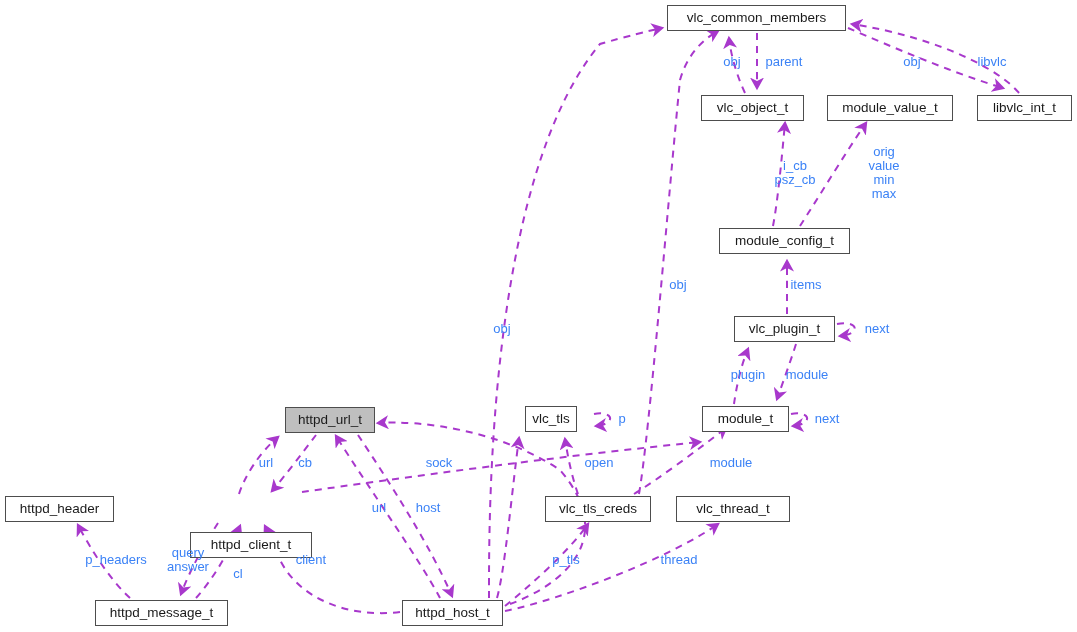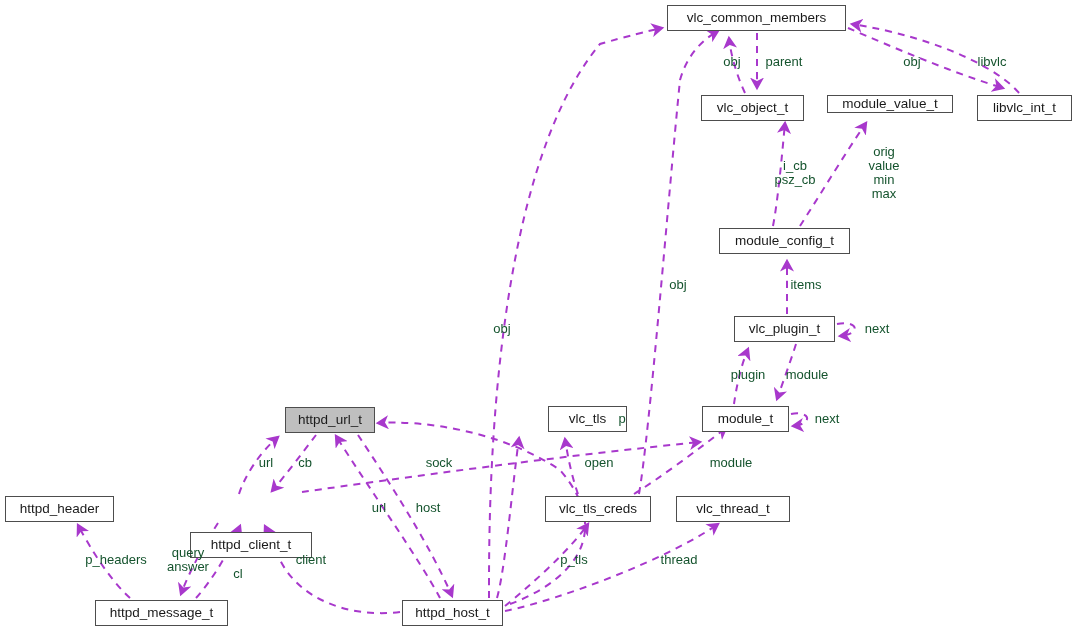--- a/index.html
+++ b/index.html
@@ -36,21 +36,21 @@
     white-space: nowrap;
     z-index: 5;
   }
   .node.highlight {
     background: #bfbfbf;
   }
   .elabel {
     position: absolute;
     font-size: 13px;
     line-height: 14px;
-    color: #14532d;
+    color: #3b82f6;
     white-space: pre;
     text-align: center;
     transform: translate(-50%, -50%);
     z-index: 6;
     background: transparent;
   }
 </style>
 </head>
 <body>
 
@@ -91,26 +91,26 @@
         <path d="M 130,598 C 110,580 90,548 78,525" fill="none" stroke="#a838cc" stroke-width="2" stroke-dasharray="7,6" marker-end="url(#arrow)"></path>
         <path d="M 218,523 C 204,545 189,572 181,594" fill="none" stroke="#a838cc" stroke-width="2" stroke-dasharray="7,6" marker-end="url(#arrow)"></path>
         <path d="M 196,598 C 214,578 230,550 240,526" fill="none" stroke="#a838cc" stroke-width="2" stroke-dasharray="7,6" marker-end="url(#arrow)"></path>
         <path d="M 400,612 C 350,618 300,600 280,560 C 272,544 268,532 265,526" fill="none" stroke="#a838cc" stroke-width="2" stroke-dasharray="7,6" marker-end="url(#arrow)"></path>
       </g>
   </svg>
 
   <div id="node-layer">
       <div class="node" style="left: 667px; top: 5px; width: 179px; height: 26px;">vlc_common_members</div>
       <div class="node" style="left: 701px; top: 95px; width: 103px; height: 26px;">vlc_object_t</div>
-      <div class="node" style="left: 827px; top: 95px; width: 126px; height: 18px;">module_value_t</div>
+      <div class="node" style="left: 827px; top: 95px; width: 126px; height: 26px;">module_value_t</div>
       <div class="node" style="left: 977px; top: 95px; width: 95px; height: 26px;">libvlc_int_t</div>
       <div class="node" style="left: 719px; top: 228px; width: 131px; height: 26px;">module_config_t</div>
       <div class="node" style="left: 734px; top: 316px; width: 101px; height: 26px;">vlc_plugin_t</div>
       <div class="node highlight" style="left: 285px; top: 407px; width: 90px; height: 26px;">httpd_url_t</div>
-      <div class="node" style="left: 548px; top: 406px; width: 79px; height: 26px;">vlc_tls</div>
+      <div class="node" style="left: 525px; top: 406px; width: 52px; height: 26px;">vlc_tls</div>
       <div class="node" style="left: 702px; top: 406px; width: 87px; height: 26px;">module_t</div>
       <div class="node" style="left: 5px; top: 496px; width: 109px; height: 26px;">httpd_header</div>
       <div class="node" style="left: 190px; top: 496px; width: 122px; height: 26px; margin-top: 36px;">httpd_client_t</div>
       <div class="node" style="left: 545px; top: 496px; width: 106px; height: 26px; text-align: right;">vlc_tls_creds</div>
       <div class="node" style="left: 676px; top: 496px; width: 114px; height: 26px;">vlc_thread_t</div>
       <div class="node" style="left: 95px; top: 600px; width: 133px; height: 26px;">httpd_message_t</div>
       <div class="node" style="left: 402px; top: 600px; width: 101px; height: 26px; text-align: right;">httpd_host_t</div>
     </div>
   <div id="label-layer">
       <div class="elabel" style="left: 732px; top: 62px;">obj</div>
@@ -136,17 +136,17 @@
       <div class="elabel" style="left: 439px; top: 463px;">sock</div>
       <div class="elabel" style="left: 599px; top: 463px;">open</div>
       <div class="elabel" style="left: 731px; top: 463px;">module</div>
       <div class="elabel" style="left: 379px; top: 508px;">url</div>
       <div class="elabel" style="left: 428px; top: 508px;">host</div>
       <div class="elabel" style="left: 116px; top: 560px;">p_headers</div>
       <div class="elabel" style="left: 188px; top: 560px;">query
 answer</div>
       <div class="elabel" style="left: 238px; top: 560px; margin-top: 14px;">cl</div>
       <div class="elabel" style="left: 311px; top: 560px;">client</div>
-      <div class="elabel" style="left: 566px; top: 560px; margin-left: 8px;">p_tls</div>
+      <div class="elabel" style="left: 566px; top: 560px;">p_tls</div>
       <div class="elabel" style="left: 679px; top: 560px;">thread</div>
     </div>
 
 </div>
 
 </body></html>

